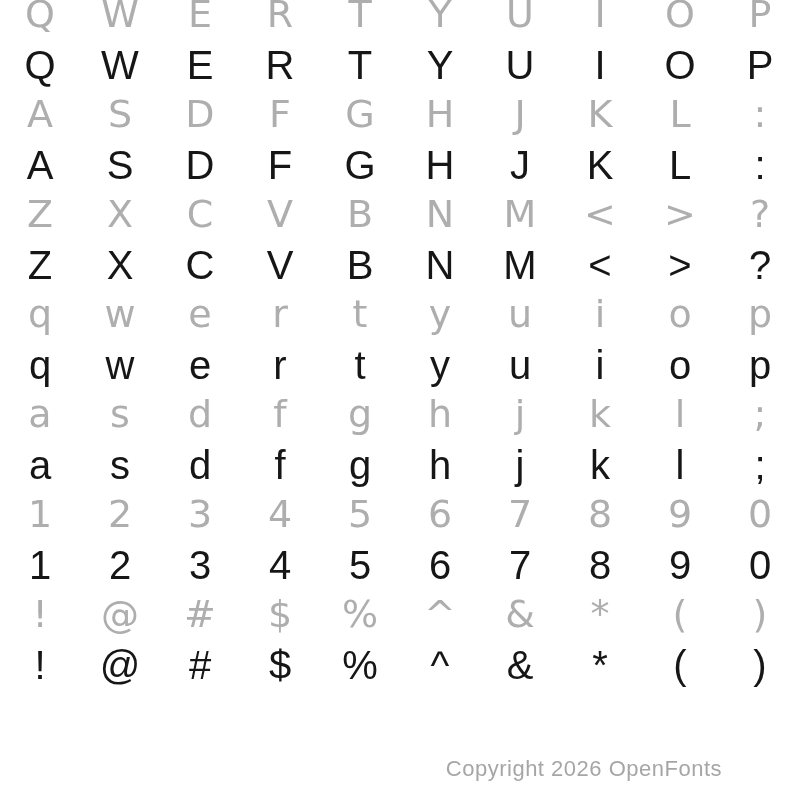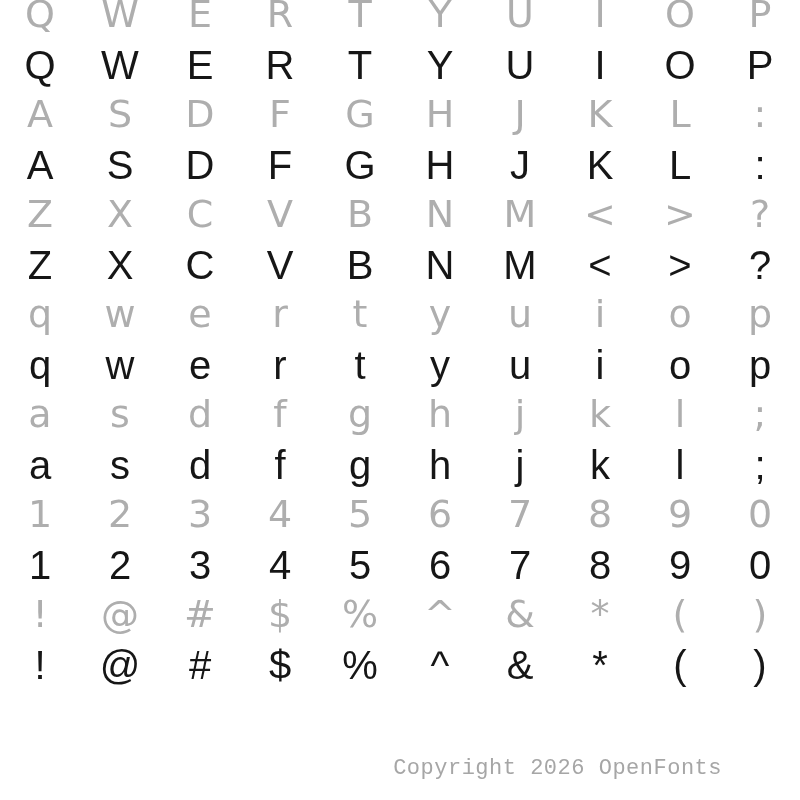--- a/index.html
+++ b/index.html
@@ -50,21 +50,21 @@
     font-family: "Liberation Sans", "DejaVu Sans", sans-serif;
     font-size: 40px;
     line-height: 30px;
     font-weight: 300;
     color: #161616;
   }
   .copyright {
     position: absolute;
     right: 78px;
     top: 758px;
-    font-family: Liberation Mono, monospace;
+    font-family: Liberation Sans, sans-serif;
     font-size: 22px;
     line-height: 22px;
     color: #a6a6a6;
     letter-spacing: 0.5px;
     margin-left: 45px;
   }
 </style>
 </head>
 <body>
 

